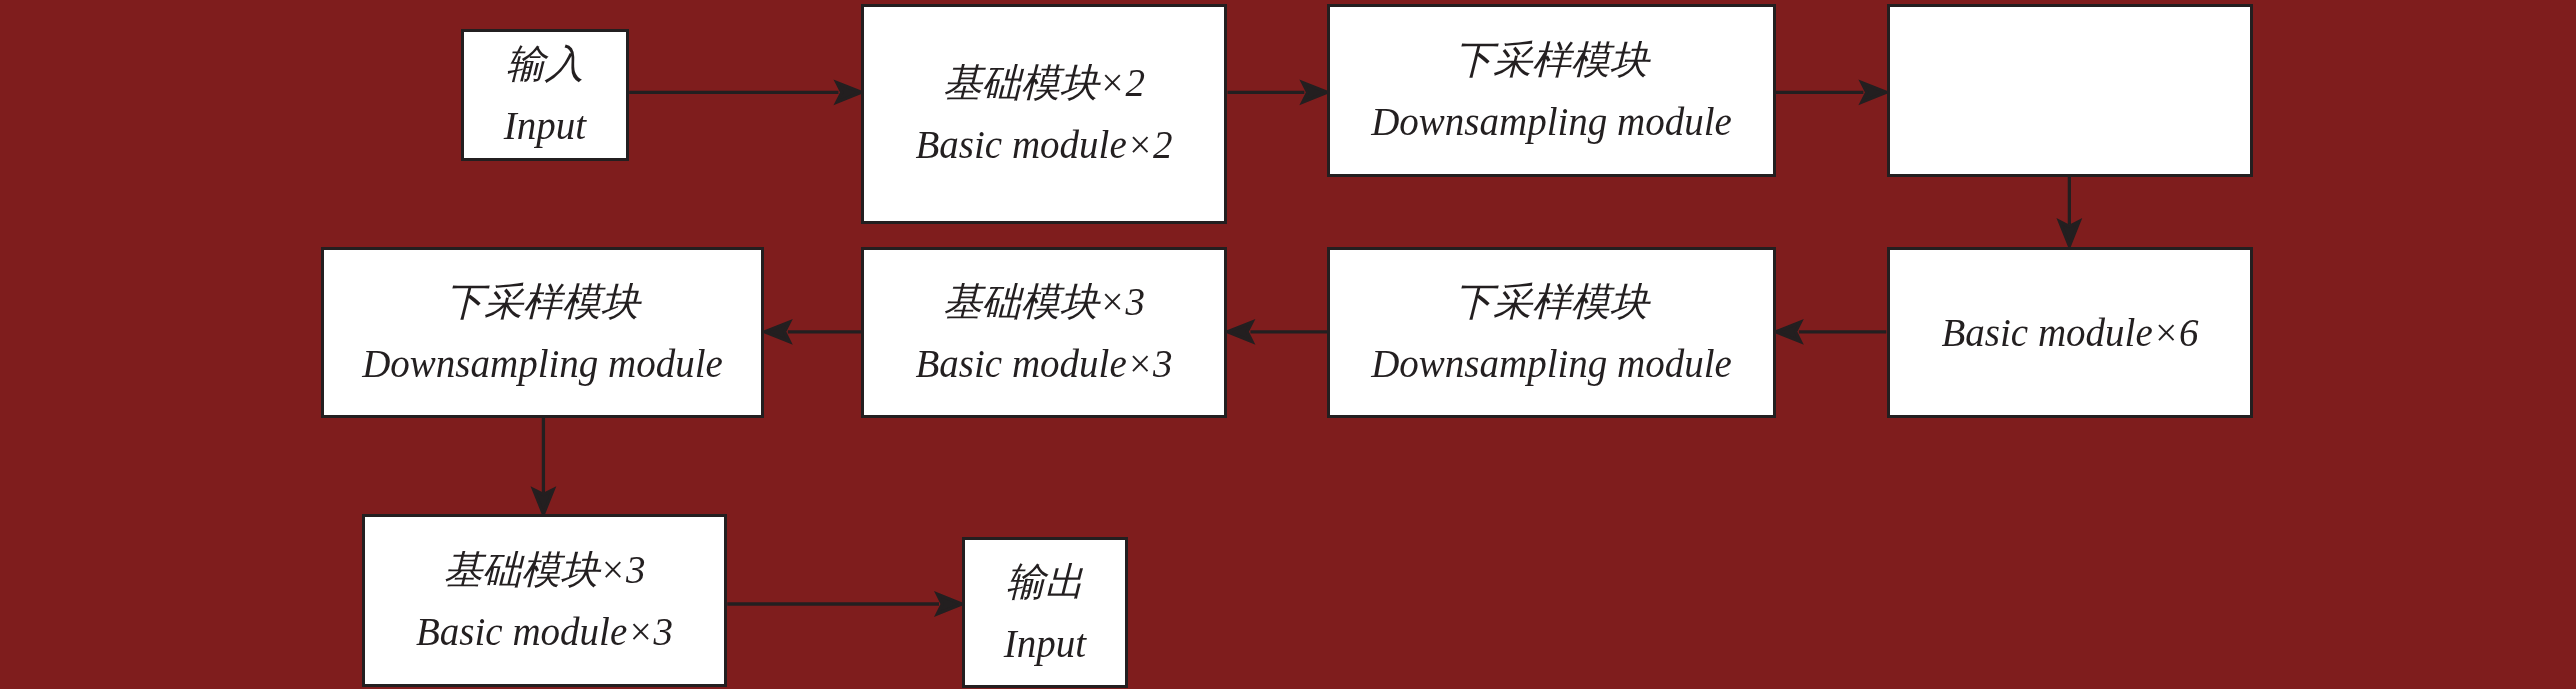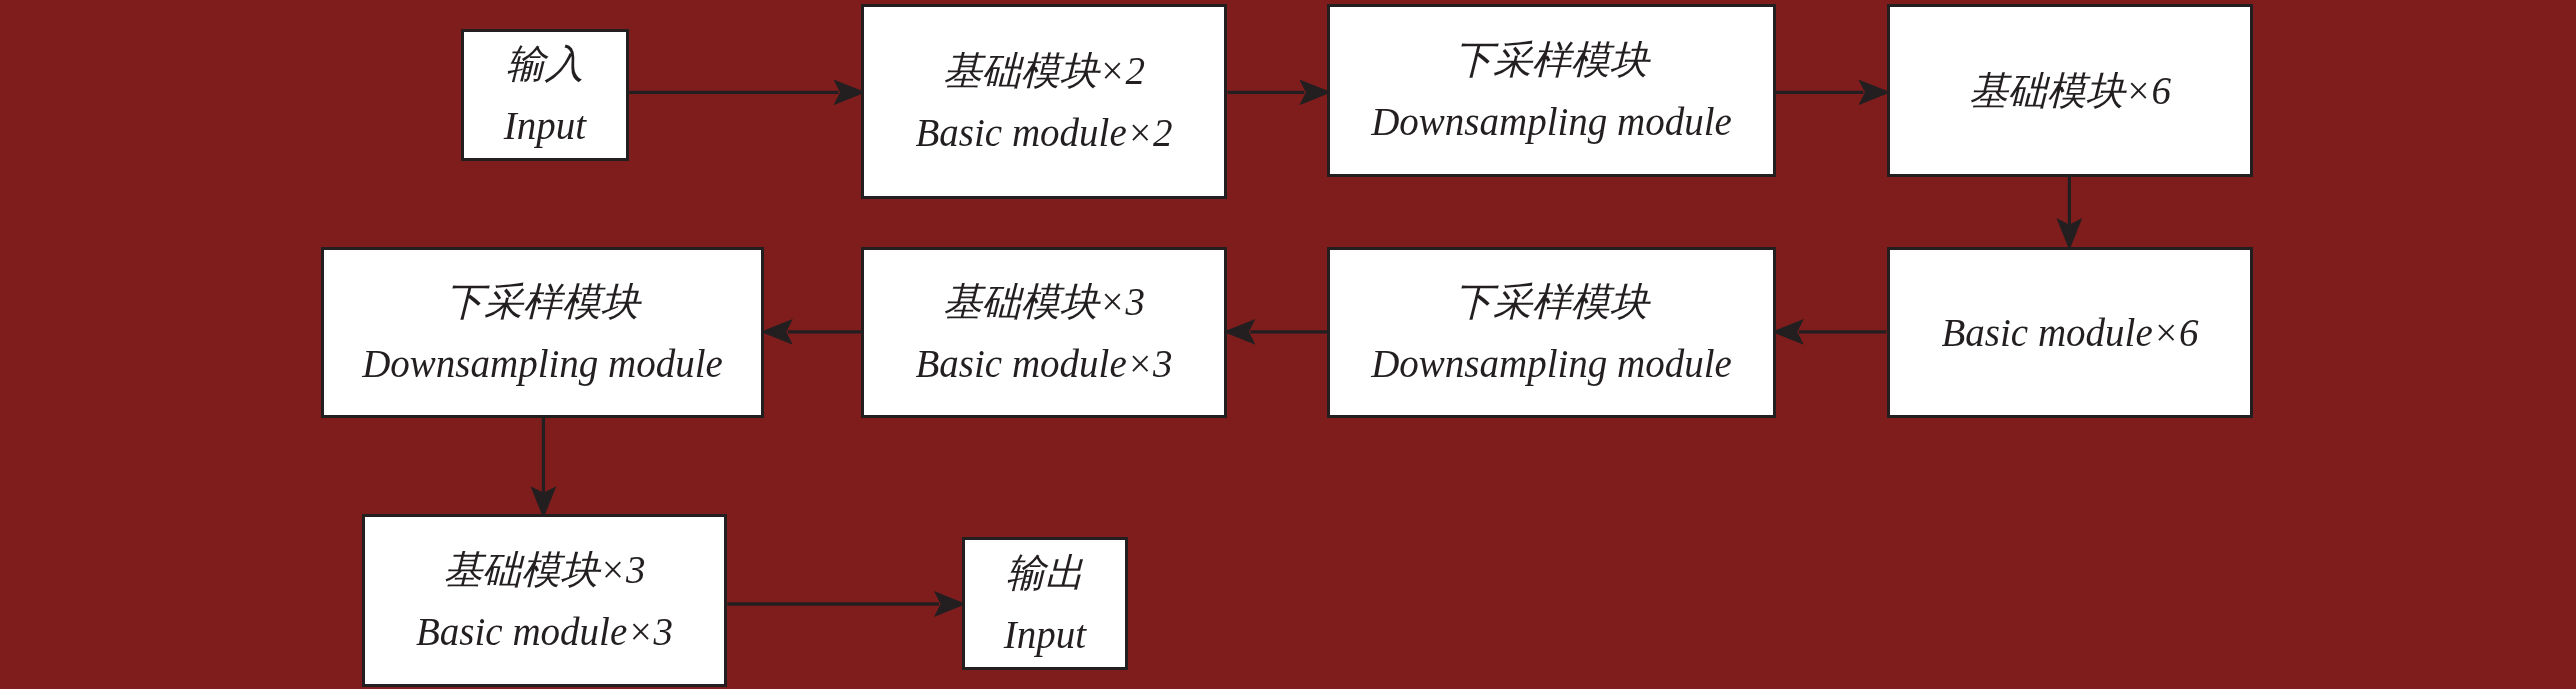--- a/index.html
+++ b/index.html
@@ -29,29 +29,29 @@
     align-items: center;
     text-align: center;
   }
   .box .zh, .box .en {
     font-size: 39px;
     line-height: 62px;
     white-space: nowrap;
   }
   
   .n-input   { left: 461px;  top: 29px;  width: 168px; height: 132px; }
-  .n-basic2  { left: 861px; top: 4.1px;   width: 366px; height: 195px; }
+  .n-basic2  { left: 861px; top: 4.1px;   width: 366px; height: 220px; }
   .n-down1   { left: 1327px; top: 4.1px;   width: 449px; height: 173px; }
   .n-basic6  { left: 1887px; top: 4.1px;   width: 366px; height: 173px; }
   .n-down2   { left: 321px;  top: 247px; width: 443px; height: 171px; }
   .n-basic3a { left: 861px; top: 247px; width: 366px; height: 171px; }
   .n-down3   { left: 1327px; top: 247px; width: 449px; height: 171px; }
   .n-basic5  { left: 1887px; top: 247px; width: 366px; height: 171px; }
   .n-basic3b { left: 362px;  top: 514px; width: 365px; height: 173px; }
-  .n-output  { left: 962px; top: 537px; width: 166px; height: 133px; }
+  .n-output  { left: 962px; top: 537px; width: 166px; height: 151px; }
 </style>
 </head>
 <body>
 
 <div class="canvas">
 
   <svg class="arrows" viewBox="0 0 3150 843" xmlns="http://www.w3.org/2000/svg">
     <g stroke="#231f20" stroke-width="4" fill="#231f20">
 
       <g>
@@ -110,21 +110,20 @@
     <div class="zh">基础模块×2</div>
     <div class="en">Basic module×2</div>
   </div>
 
   <div class="box n-down1">
     <div class="zh">下采样模块</div>
     <div class="en">Downsampling module</div>
   </div>
 
   <div class="box n-basic6">
-    <div class="zh">基础模块×6</div>
   </div>
 
   <div class="box n-basic5">
     <div class="en">Basic module×6</div>
   </div>
 
   <div class="box n-down3">
     <div class="zh">下采样模块</div>
     <div class="en">Downsampling module</div>
   </div>

